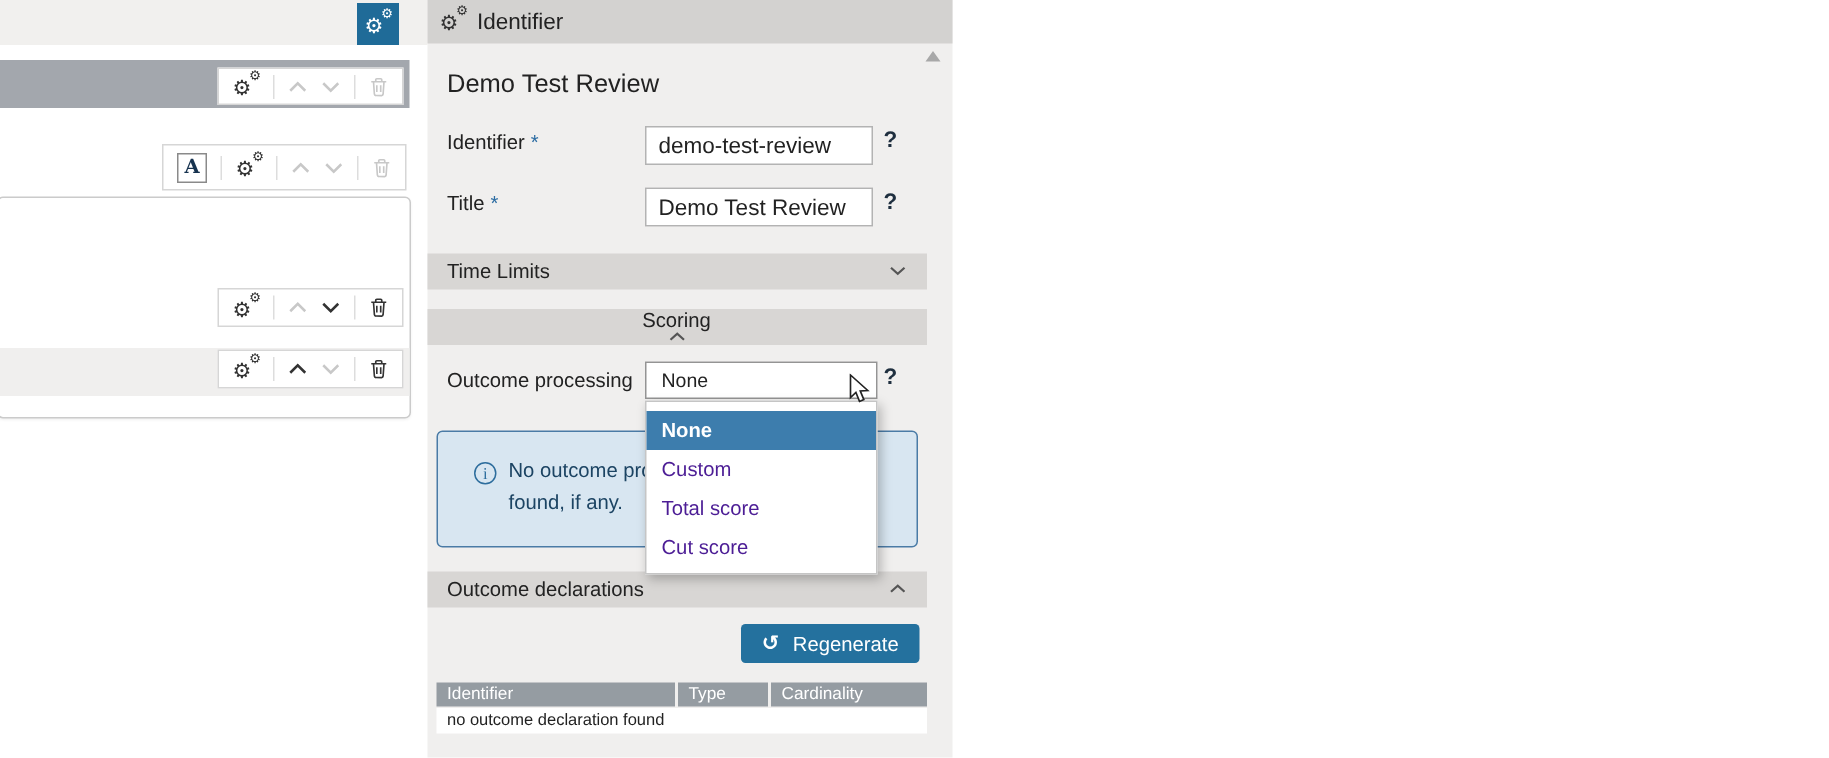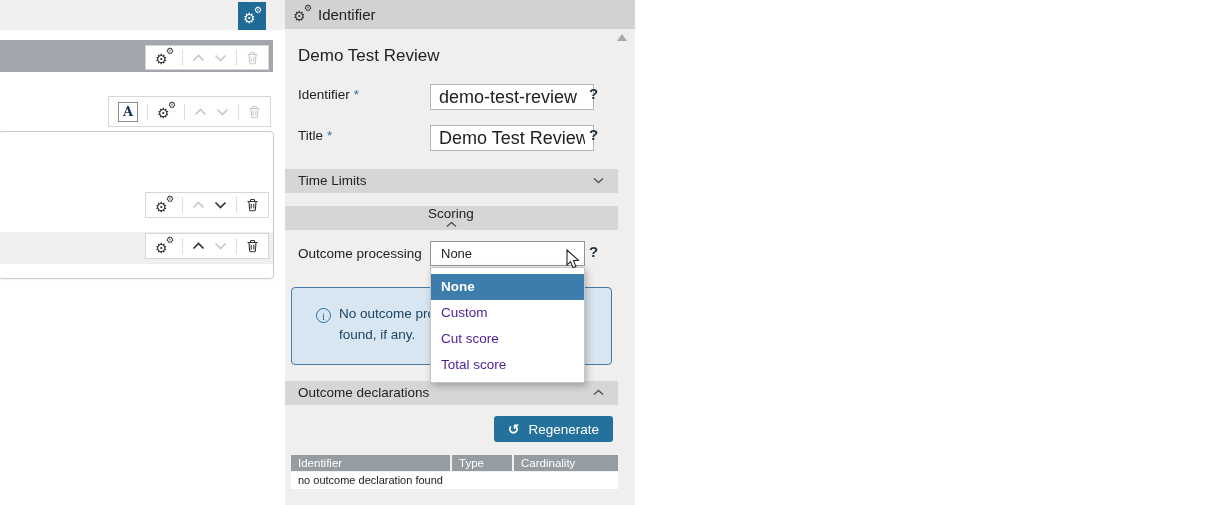--- a/index.html
+++ b/index.html
@@ -35,22 +35,22 @@
   
   #props-panel { position:absolute; left:285px; top:0; width:350px; height:505px; background:#f0efee; }
   .panel-header { left:0; top:0; width:350px; height:29px; background:#d3d2d0; display:flex;
                   align-items:center; gap:7px; padding-left:8px; color:#222; font-size:15px; }
   .scroll-up { left:332px; top:34px; width:0; height:0; border-left:5px solid transparent;
                border-right:5px solid transparent; border-bottom:7px solid #a8a8a8; cursor:pointer; }
   .panel-heading { left:13px; top:46px; font-size:17px; color:#222; }
 
   .field-label { font-size:13.5px; color:#222; }
   .req { color:#2d6da3; margin-left:4px; }
-  .txt-input { position:absolute; width:164px; height:26px; border:1px solid #b3b3b3; background:#fff;
-               font-family:"Liberation Sans", sans-serif; font-size:18px; color:#222; padding:0 8px; }
+  .txt-input { position:absolute; width:152px; height:26px; border:1px solid #b3b3b3; background:#fff;
+               font-family:"Liberation Sans", sans-serif; font-size:15px; color:#222; padding:0 8px; }
   .help { position:absolute; font-size:15px; font-weight:bold; color:#1f2f3f; cursor:pointer; }
 
   .sec-header { left:0; width:333px; height:24px; background:#d8d6d4; display:flex;
                 align-items:center; justify-content:space-between; padding:0 14px 2px 13px;
                 font-size:13.5px; color:#222; cursor:pointer; }
   .sec-header .chev { color:#555; display:flex; }
 
   .select-box { left:145px; top:241px; width:155px; height:25px; background:#fff;
                 border:1px solid #949494; display:flex; align-items:center; font-size:13px;
                 color:#222; padding-left:10px; cursor:pointer; }
@@ -268,22 +268,22 @@
     <span class="info-icon">i</span>
     <div class="info-text">
       <div>No outcome pro</div>
       <div>found, if any.</div>
     </div>
   </div>
 
   <div class="abs dropdown">
     <div class="dd-item selected">None</div>
     <div class="dd-item">Custom</div>
+    <div class="dd-item">Total score</div>
     <div class="dd-item">Cut score</div>
-    <div class="dd-item">Total score</div>
   </div>
 
   <div class="abs cursor">
     <svg width="15" height="21" viewBox="0 0 15 21">
         <path d="M1,1 L1,16 L4.6,12.6 L7,18.6 L9.9,17.4 L7.5,11.6 L12.5,11.3 Z" fill="#fff" stroke="#222" stroke-width="1.1"></path>
       </svg>
   </div>
 
   <div class="abs sec-header" style="top:381px;">
     <span>Outcome declarations</span>

